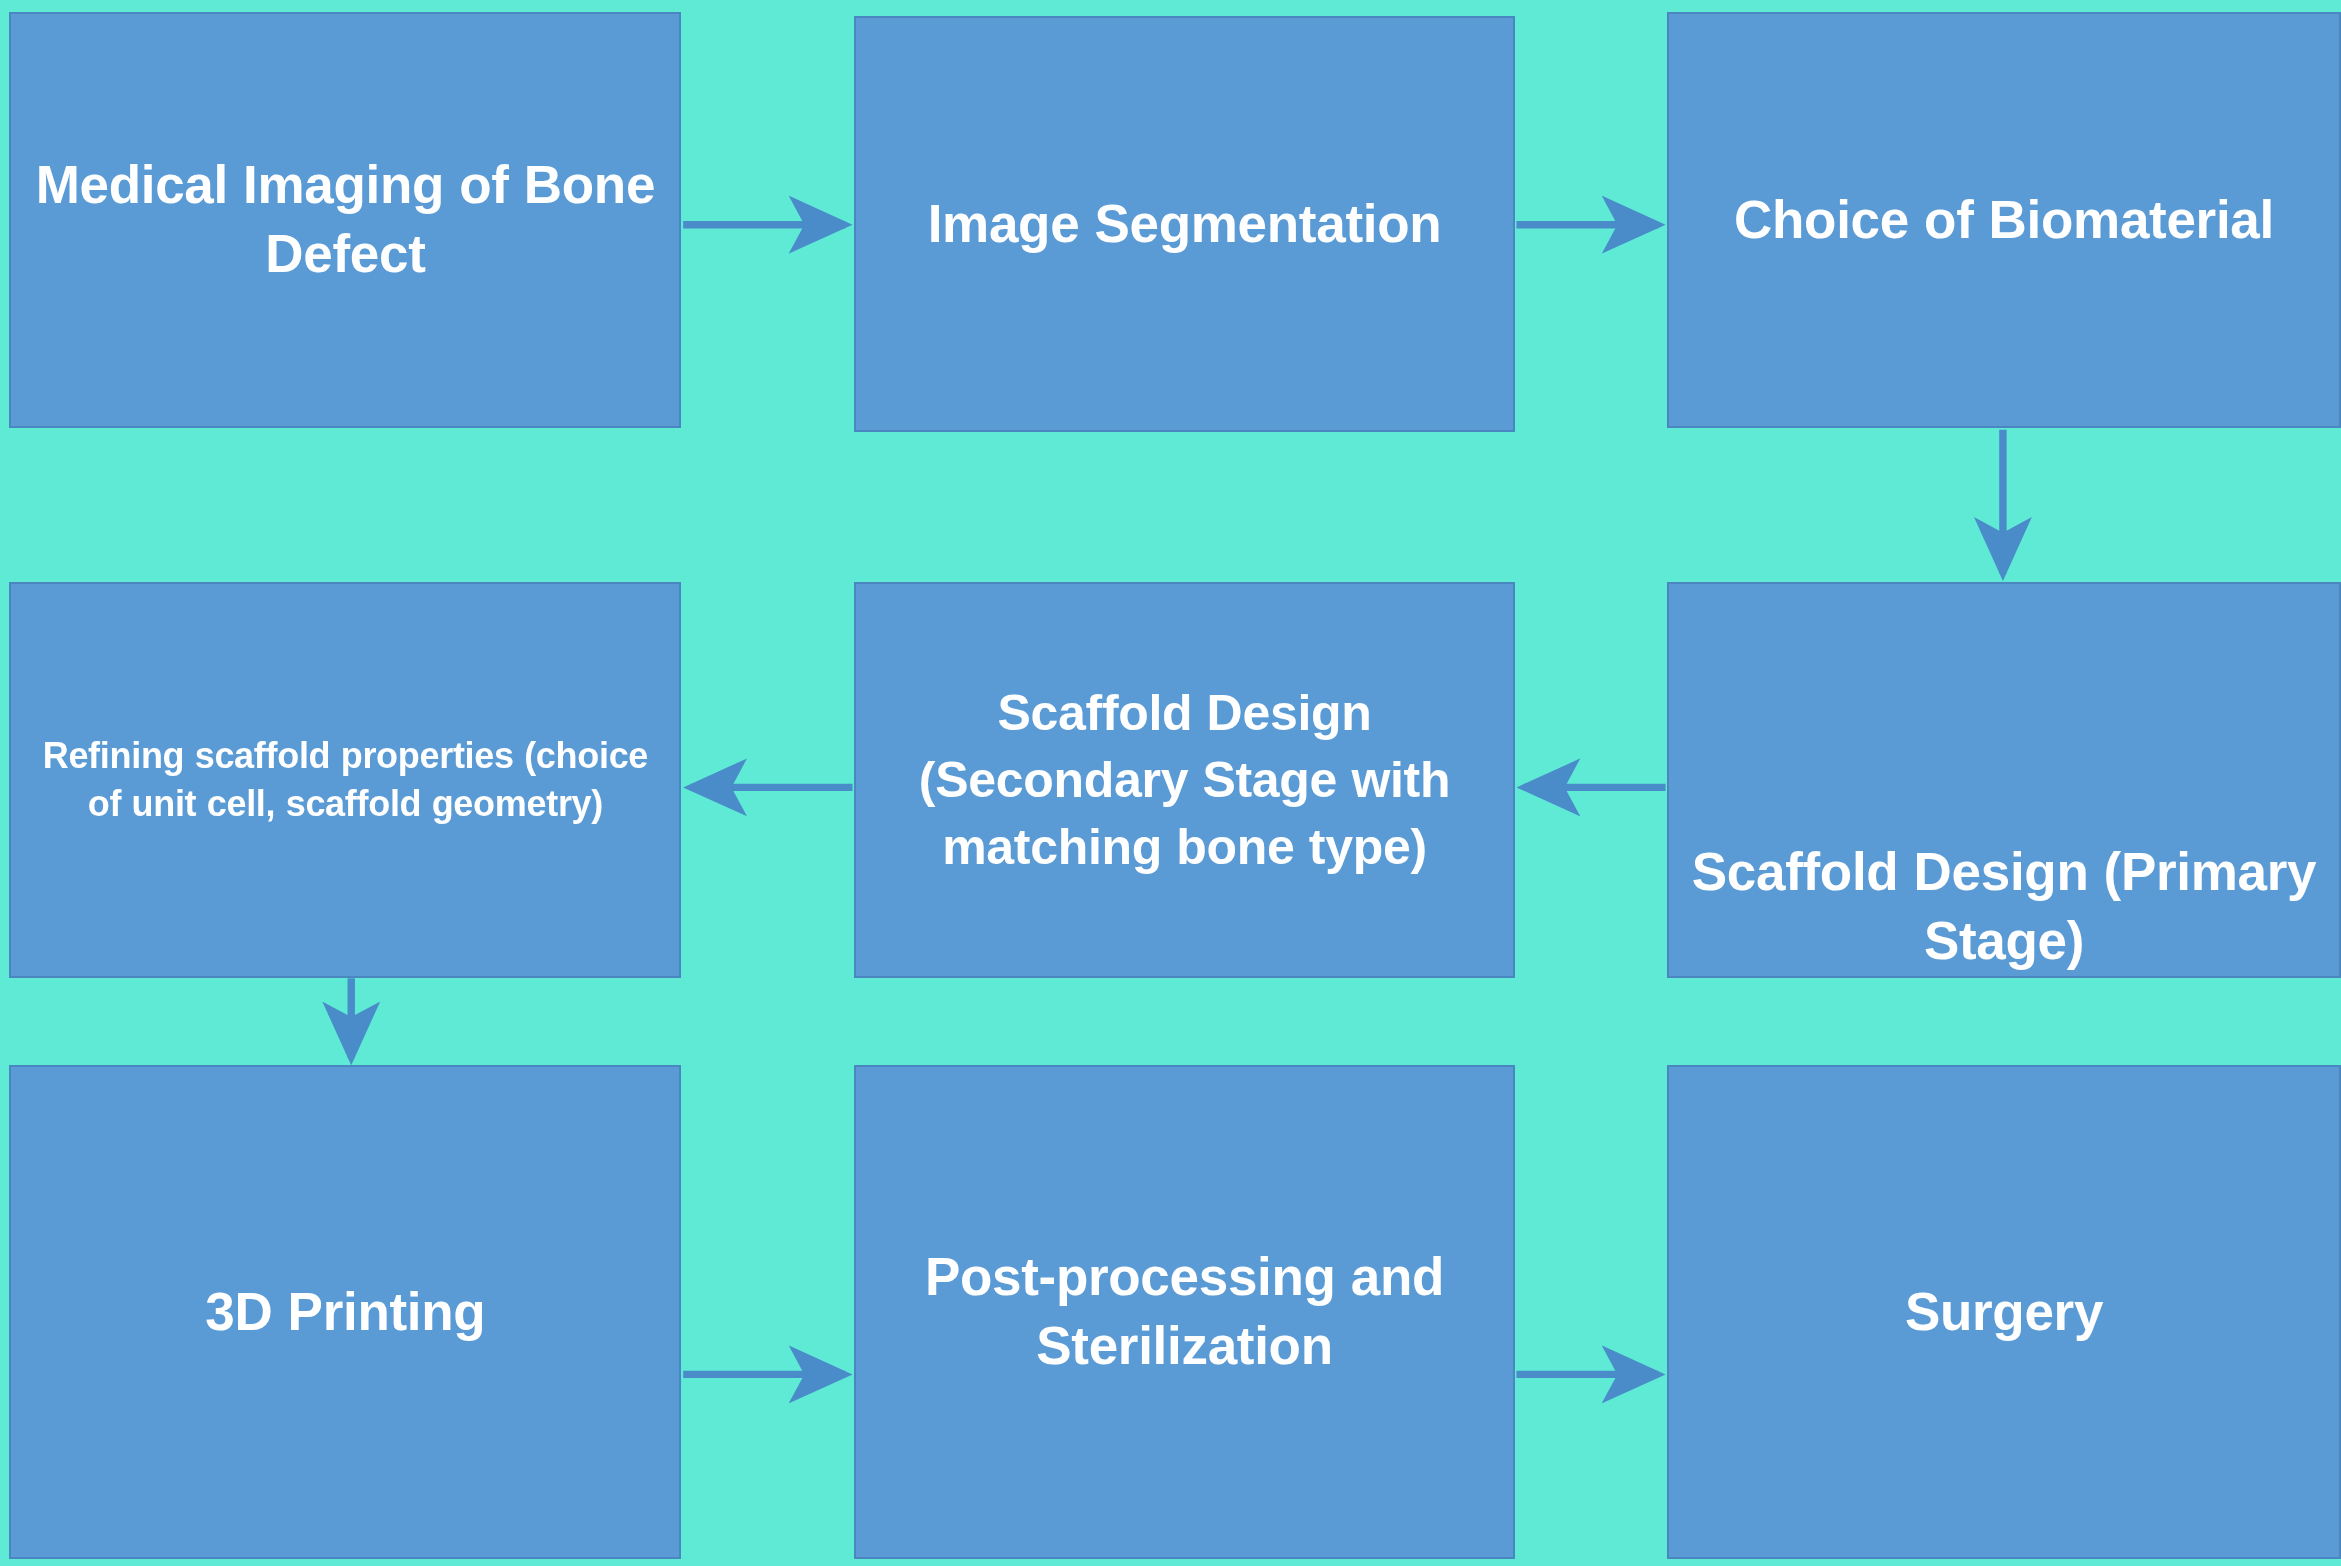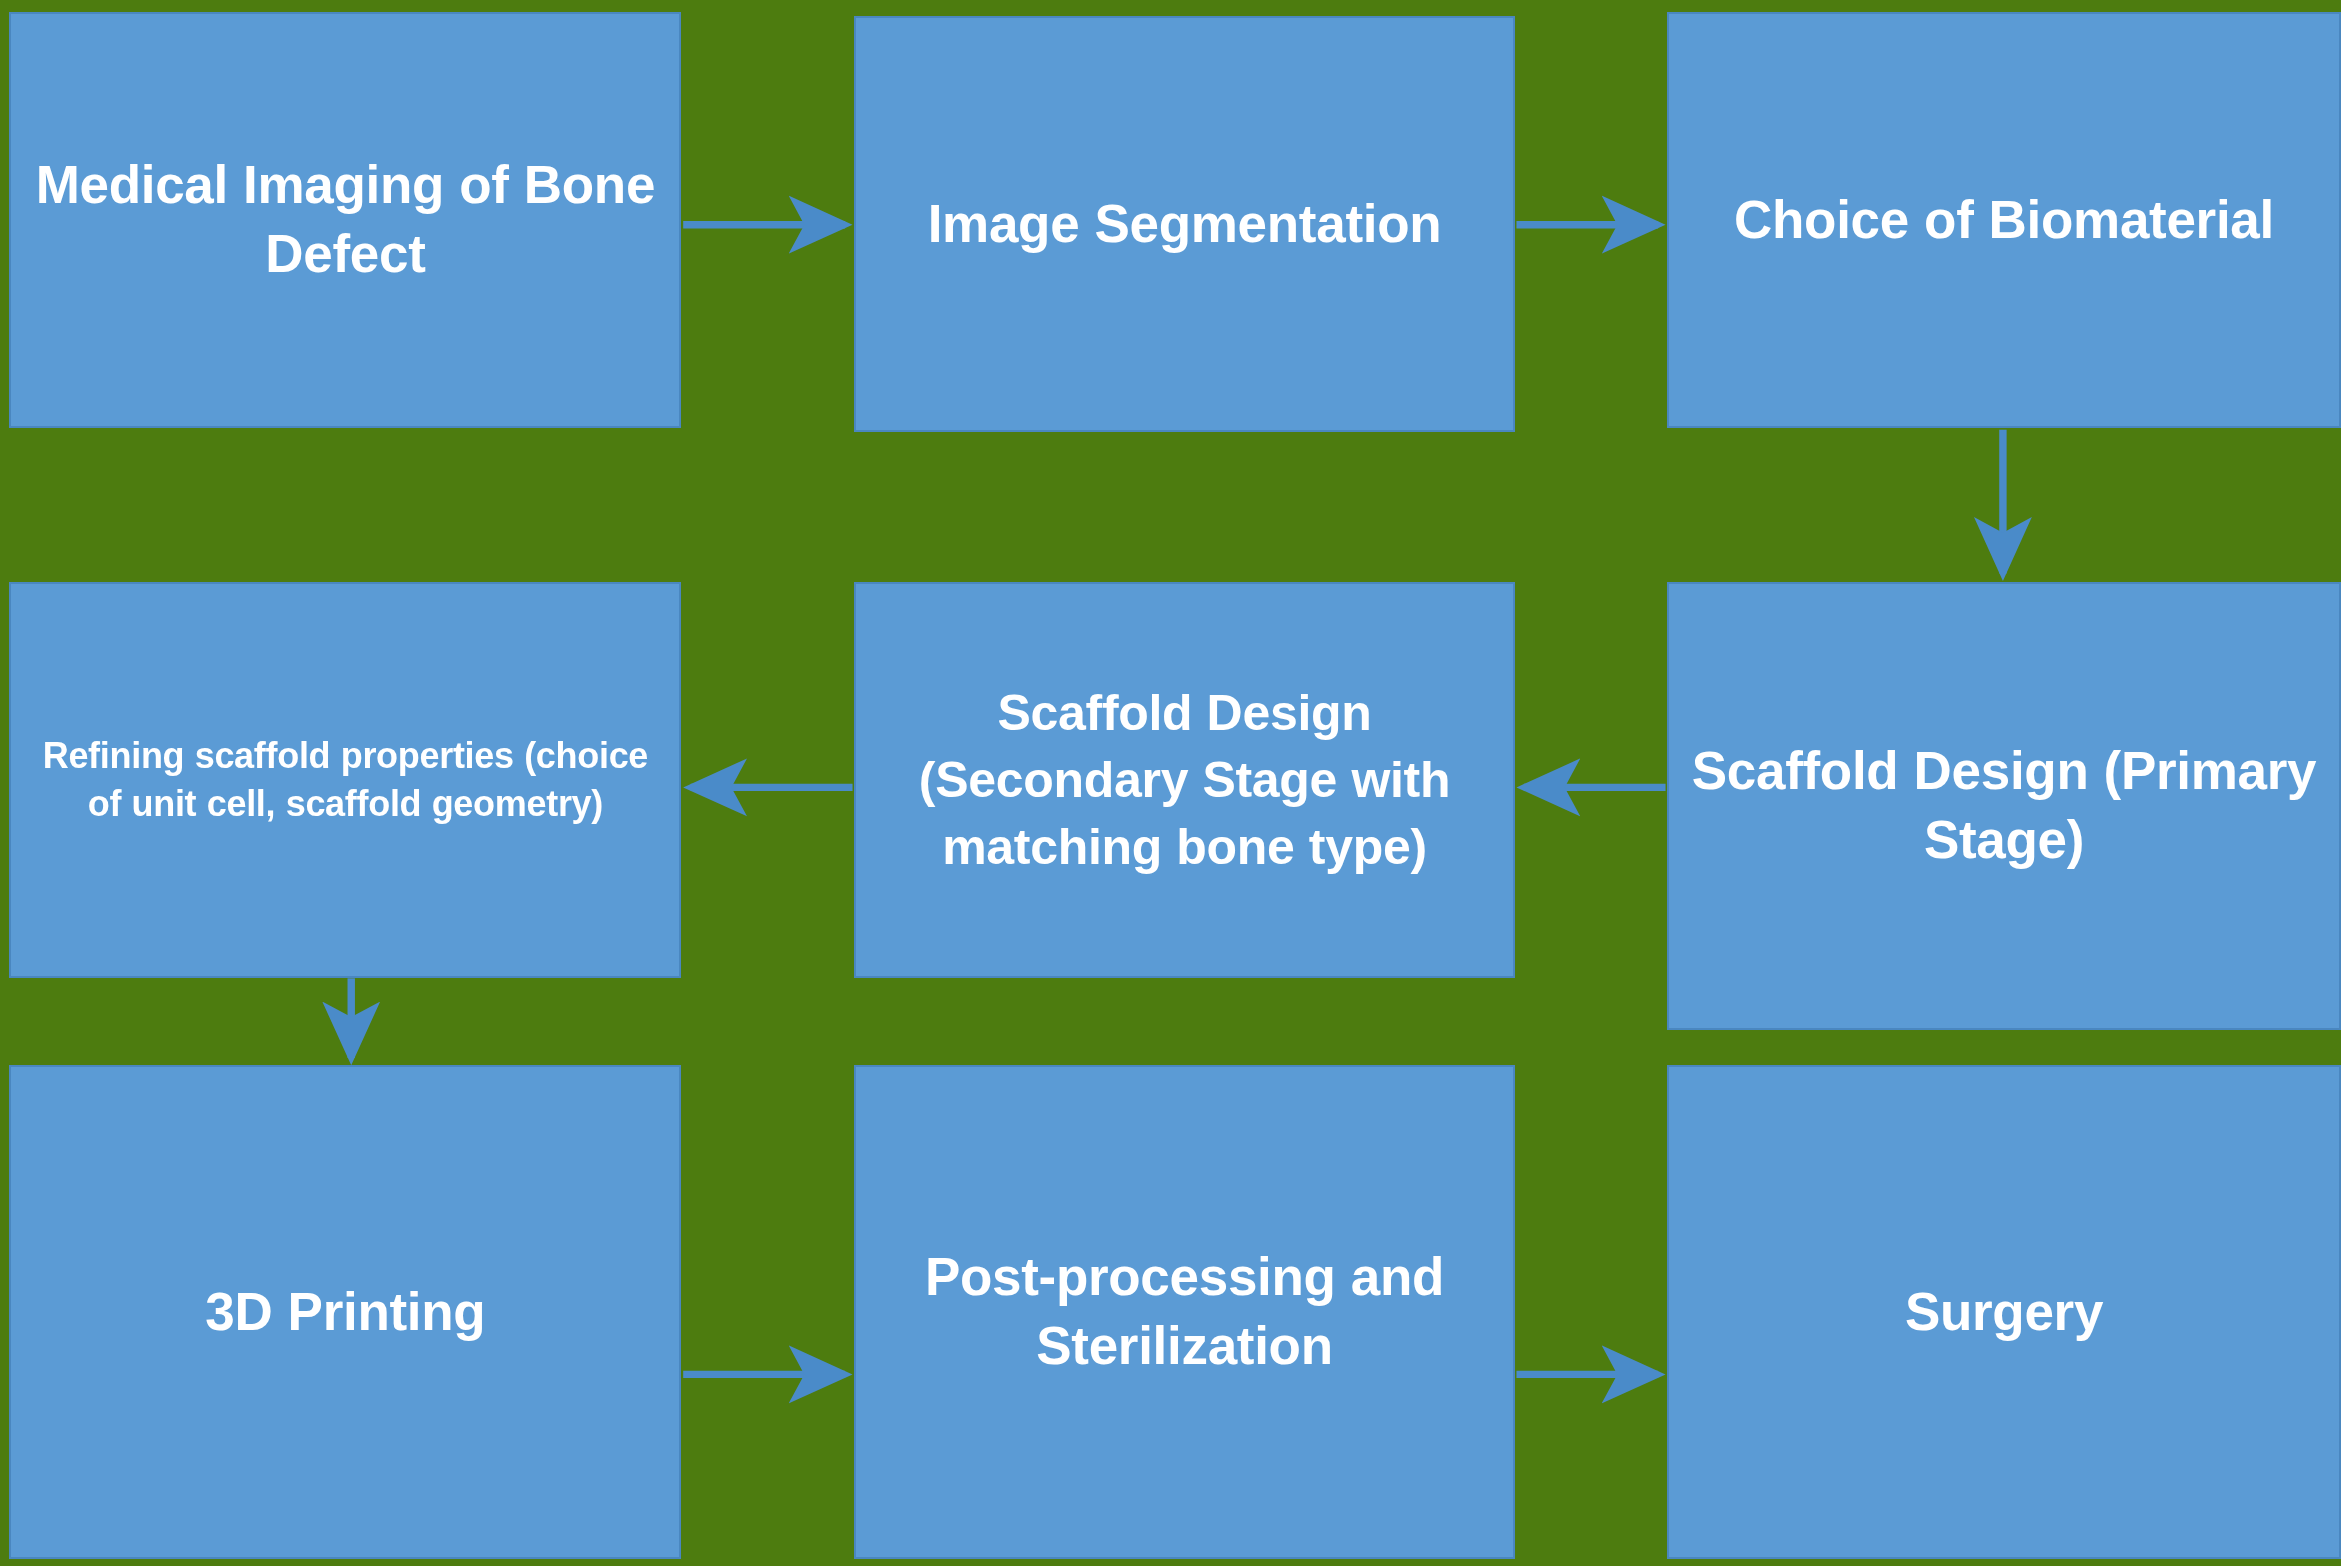--- a/index.html
+++ b/index.html
@@ -7,21 +7,21 @@
     padding: 0;
     background: #ffffff;
   }
   body {
     font-family: "Liberation Sans", sans-serif;
   }
   #flowchart-root {
     position: relative;
     width: 2342px;
     height: 1566px;
-    background: #4d7c0f;
+    background: #5eead4;
     overflow: hidden;
   }
   .node {
     position: absolute;
     box-sizing: border-box;
     background: #5B9BD5;
     border: 2px solid #4A87C0;
     display: flex;
     align-items: center;
     justify-content: center;
@@ -37,21 +37,21 @@
     letter-spacing: -0.3px;
     word-spacing: 0.7px;
   }
   
   #node-medical-imaging   { left: 9.4px;   top: 12px;   width: 672px;  height: 416px; }
   #node-image-segmentation{ left: 854px; top: 16px;   width: 661px;  height: 416px; }
   #node-choice-biomaterial{ left: 1667px; top: 12px;   width: 674px;  height: 416px; }
 
   #node-refining-scaffold { left: 9.4px;   top: 582px;  width: 672px;  height: 396px; }
   #node-scaffold-secondary{ left: 854px; top: 582px;  width: 661px;  height: 396px; justify-content: center; }
-  #node-scaffold-primary  { left: 1667px; top: 582px;  width: 674px;  height: 448px; }
+  #node-scaffold-primary  { left: 1667px; top: 582px;  width: 674px;  height: 396px; align-items: flex-end; }
 
   #node-3d-printing       { left: 9.4px;   top: 1065px; width: 672px;  height: 494px; }
   #node-post-processing   { left: 854px; top: 1065px; width: 661px;  height: 494px; }
   #node-surgery           { left: 1667px; top: 1065px; width: 674px;  height: 494px; }
 
   
   #node-refining-scaffold  .node-label { font-size: 36px; line-height: 1.34; }
   #node-scaffold-secondary .node-label { font-size: 50px; line-height: 1.34; }
 
   .connector-layer {

